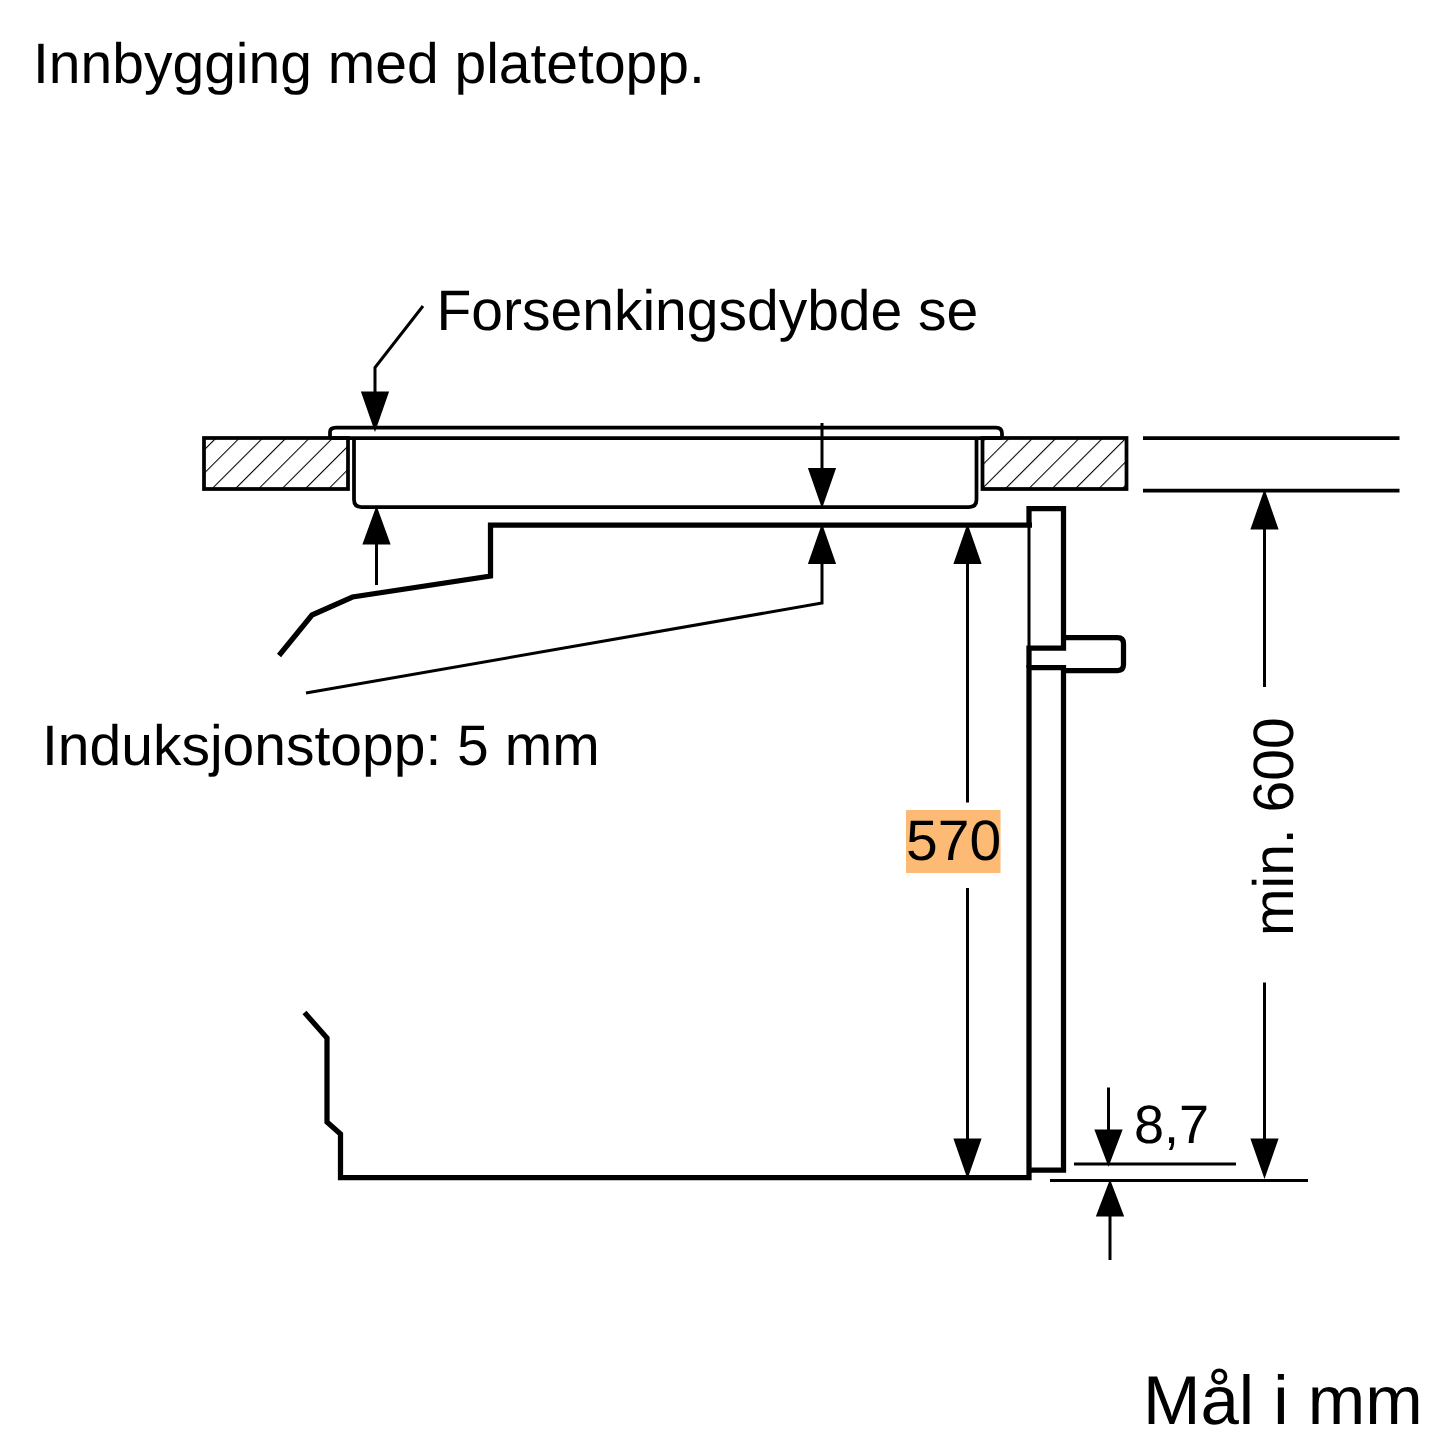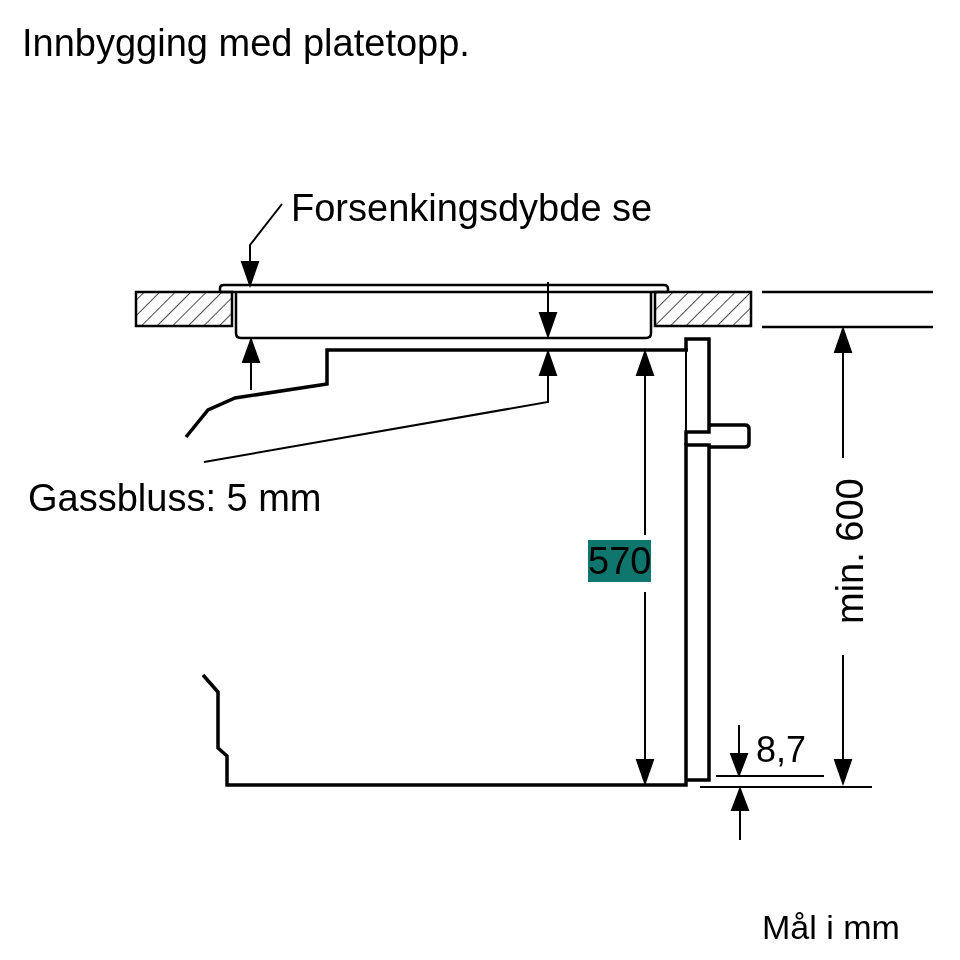--- a/index.html
+++ b/index.html
@@ -1,37 +1,37 @@
 <!DOCTYPE html>
 <html><head>
 <meta charset="utf-8">
 <style>
   html, body { margin:0; padding:0; background:#ffffff; }
   body { width:960px; height:960px; position:relative; overflow:hidden; font-family:"Liberation Sans", sans-serif; color:#000; }
   .txt { position:absolute; white-space:nowrap; font-family:"Liberation Sans", sans-serif; color:#000; line-height:1; }
   #title { left:22px; top:24px; font-size:38px;text-align:center; }
   #callout { left:291px; top:186px; font-size:38px; line-height:44px; }
   #dist { left:28px; top:476px; font-size:38px; line-height:45px; }
-  #units { left:762px; top:910px; font-size:34px; }
-  #d570 { left:588px; top:540px; font-size:38px; background:#0f766e; padding:2px 0; }
+  #units { left:762px; top:910px; font-size:46px; }
+  #d570 { left:604px; top:540px; font-size:38px; background:#fdba74; padding:2px 0; }
   #d75 { left:756px; top:732px; font-size:36px; }
   #d600 { left:790px; top:545px; font-size:38px; transform:rotate(-90deg); transform-origin:center; width:120px; text-align:center; background:#fff; }
   svg { position:absolute; left:0; top:0; }
 </style>
 </head>
 <body>
 
 <div id="title" class="txt">Innbygging med platetopp.</div>
 
 <div id="callout" class="txt">
   <div>Forsenkingsdybde se</div>
 </div>
 
 <div id="dist" class="txt">
-  <div>Gassbluss: 5 mm</div>
+  <div>Induksjonstopp: 5 mm</div>
 </div>
 
 <svg width="960" height="960" viewBox="0 0 960 960">
   <defs>
     <pattern id="hatch" patternUnits="userSpaceOnUse" width="11" height="11" patternTransform="rotate(45)">
       <line x1="0" y1="0" x2="0" y2="11" stroke="#000" stroke-width="1.4"></line>
     </pattern>
     <marker id="ah" viewBox="0 0 10 10" refX="10" refY="5" markerWidth="10" markerHeight="14" markerUnits="userSpaceOnUse" orient="auto">
       <path d="M0,0 L10,5 L0,10 z" fill="#000"></path>
     </marker>

